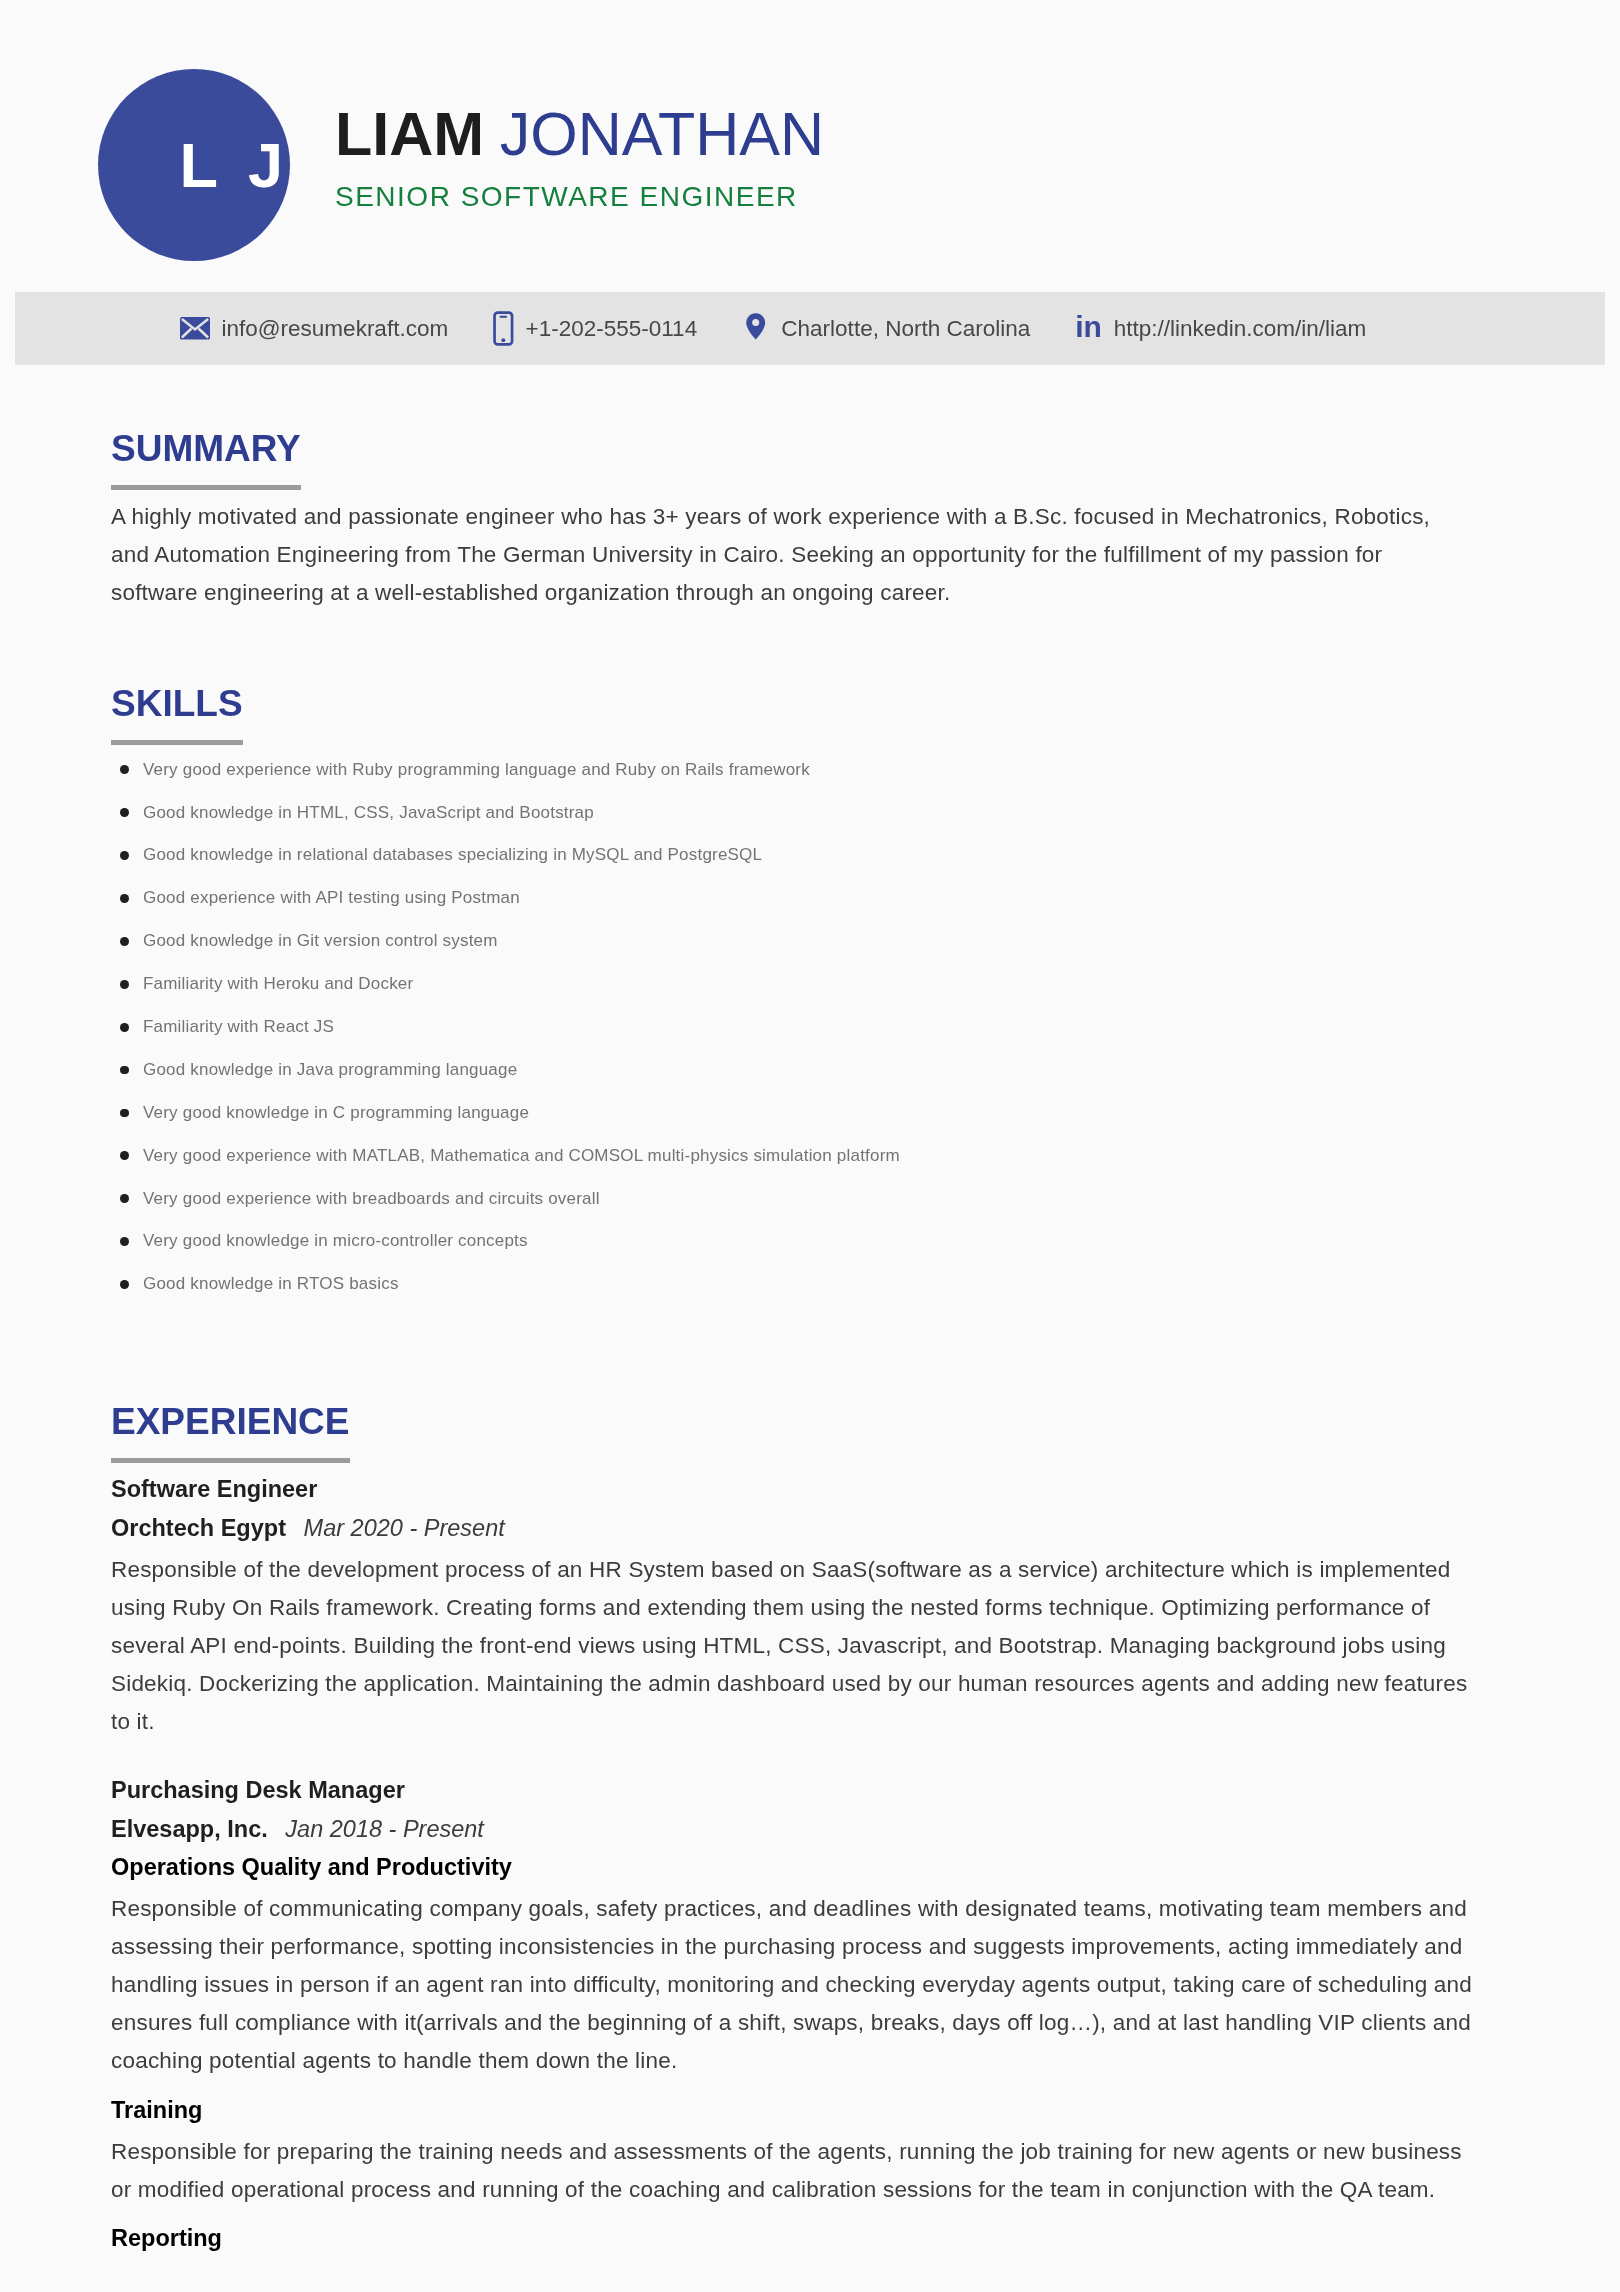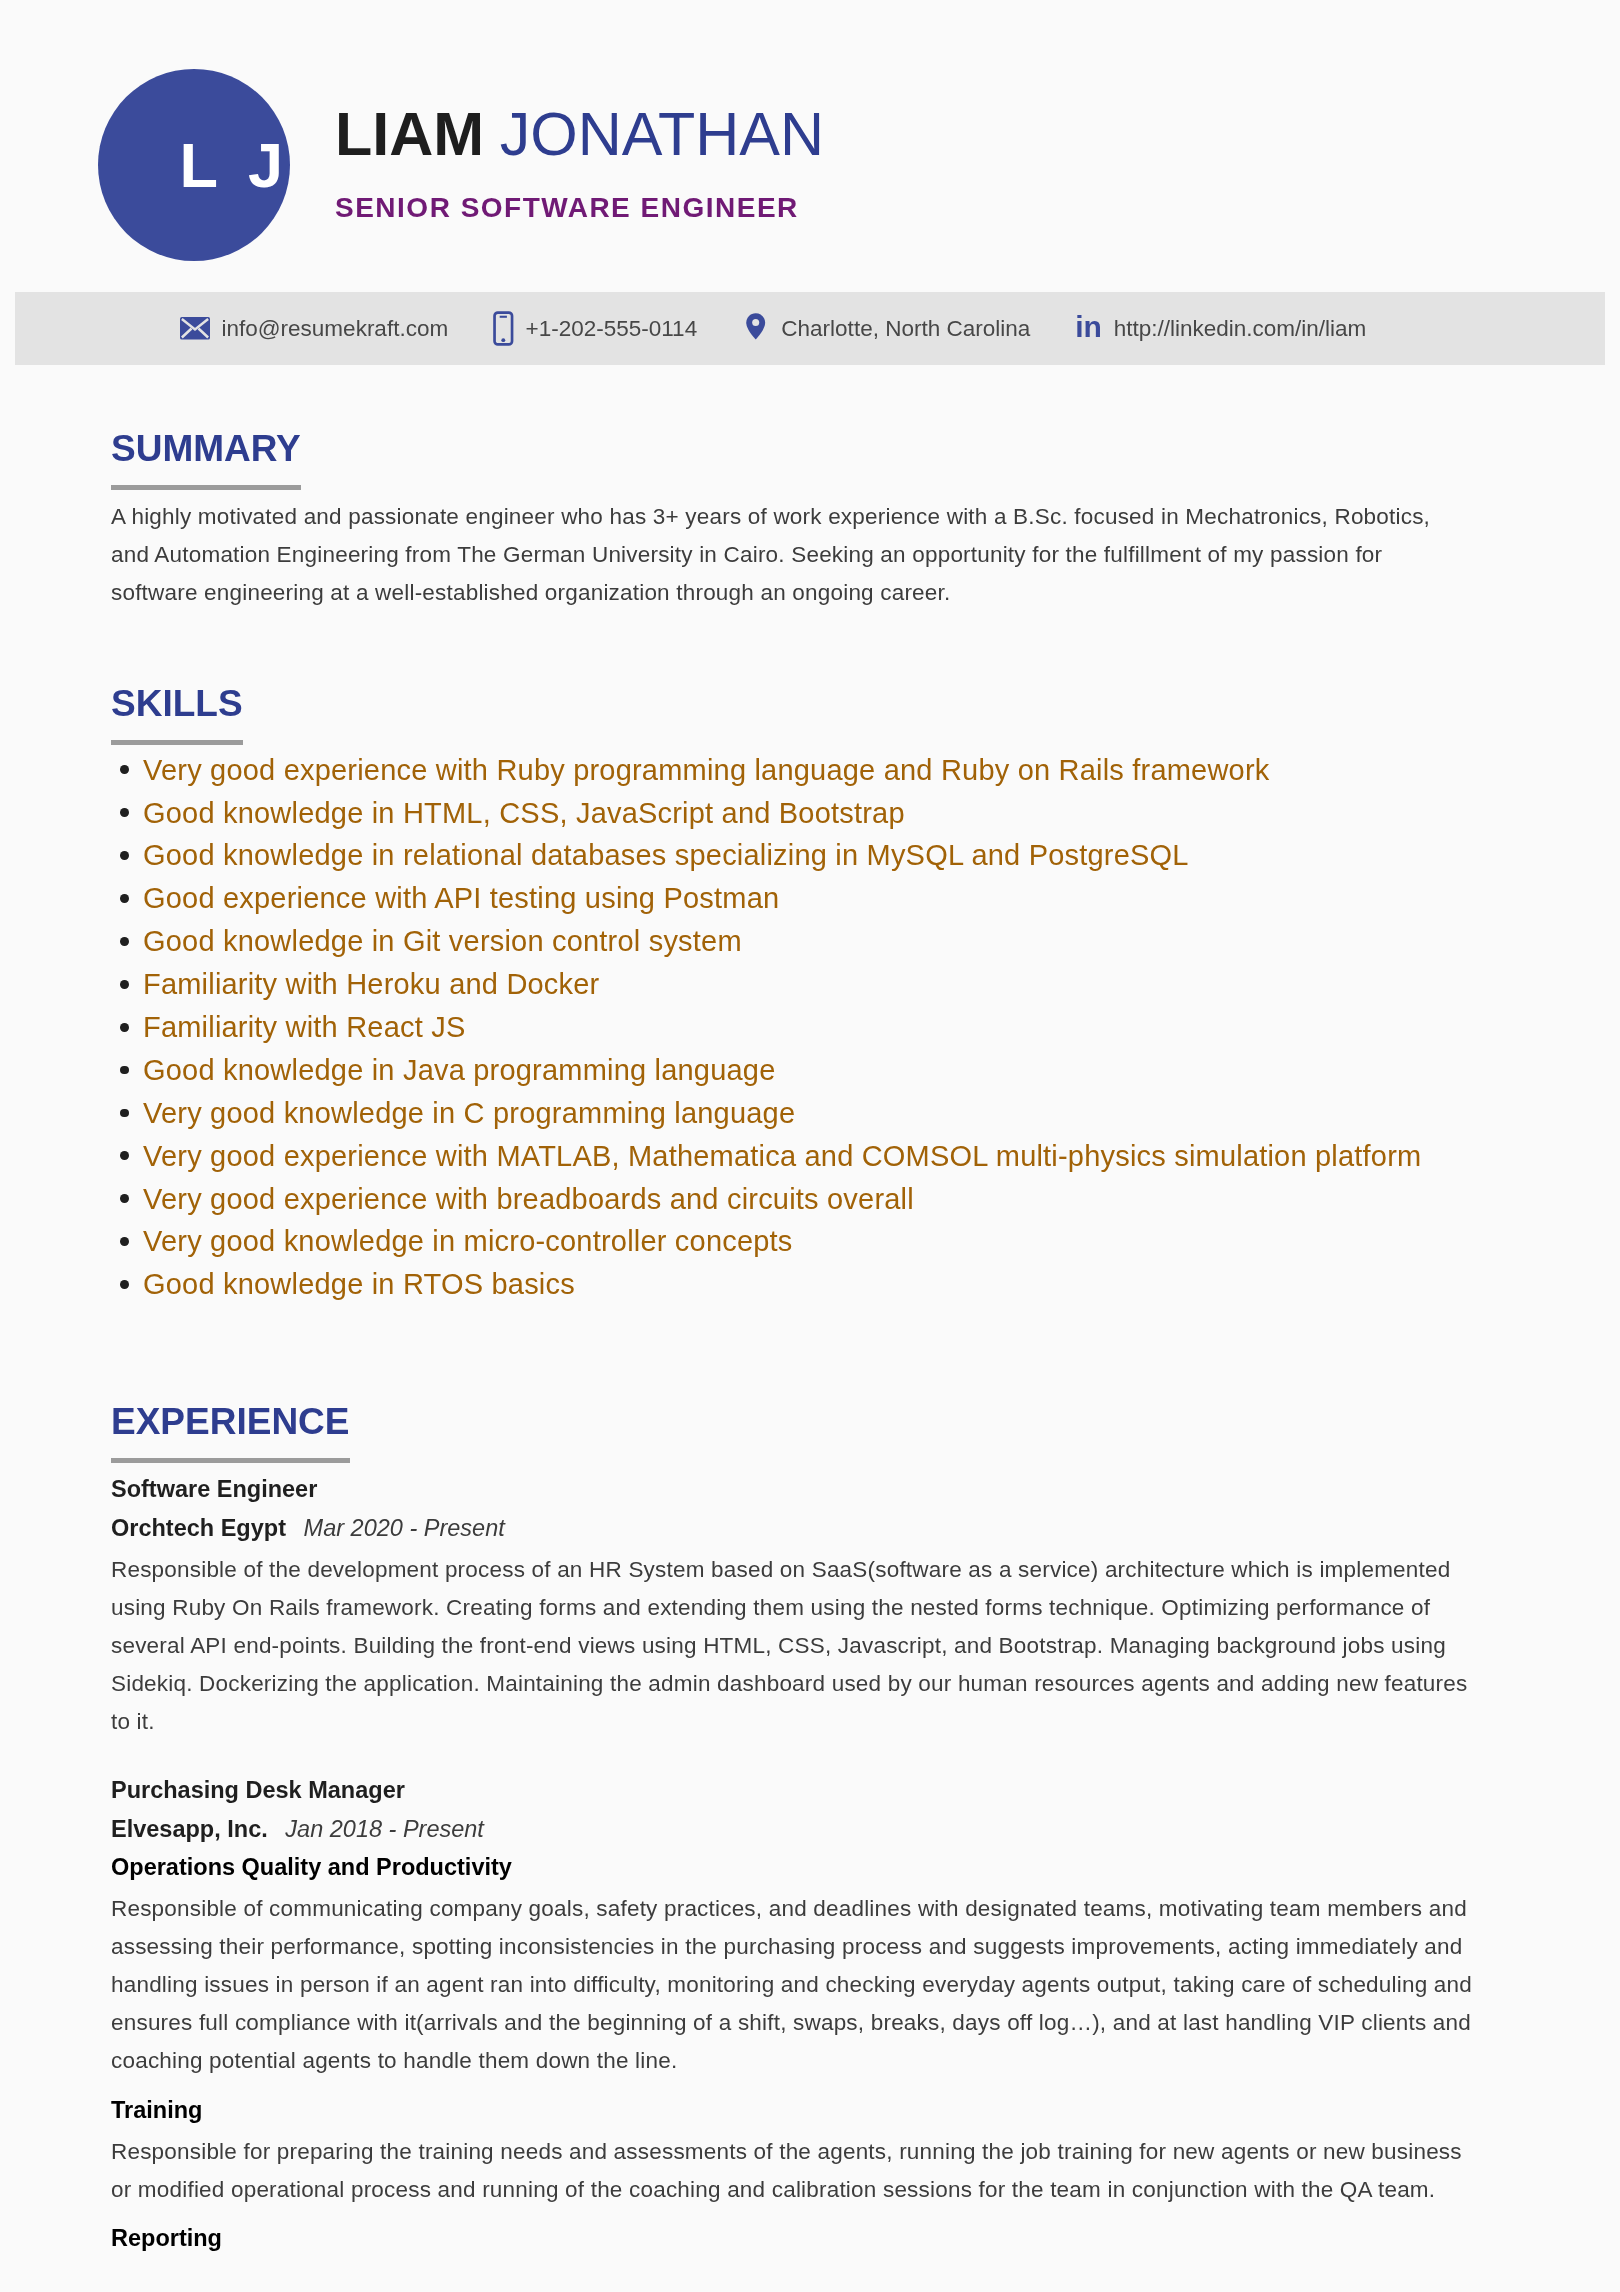--- a/index.html
+++ b/index.html
@@ -14,22 +14,22 @@
   .avatar {
     position:absolute; left:98px; top:69px; width:192px; height:192px;
     border-radius:50%; background:#3B4B9B; color:#FFFFFF;
     display:flex; align-items:center; justify-content:flex-end;
     font-size:63px; font-weight:700; letter-spacing:6.9px; text-indent:6.9px;
   }
   .name-block { position:absolute; left:335px; top:102px; }
   .name { font-size:61px; line-height:65px; font-weight:700; color:#1E1E1E; white-space:nowrap; }
   .name .last { font-weight:400; color:#2E3D8F; margin-left:15.7px; }
   .job-subtitle {
-    margin-top:25px; font-size:28px; font-weight:700;
-    color:#701a75; letter-spacing:1.5px; white-space:nowrap;
+    margin-top:14px; font-size:28px; font-weight:400;
+    color:#15803d; letter-spacing:1.5px; white-space:nowrap;
   }
   
   .contact-bar {
     margin:0 14.7px; height:73px; background:#E3E3E3;
     display:flex; align-items:center; padding-left:165px; gap:45px;
   }
   .contact-item { display:flex; align-items:center; gap:11.8px; font-size:22.5px; color:#474747; white-space:nowrap; }
   .contact-item svg { display:block; flex:0 0 auto; }
   .li-glyph { font-size:30px; font-weight:700; color:#3B4B9B; line-height:1; position:relative; top:-2px; }
   
@@ -41,22 +41,22 @@
     display:inline-block; font-size:37px; line-height:41px; font-weight:700;
     color:#2E3D8F; padding-bottom:16px; border-bottom:5.9px solid #9B9B9B;
   }
   p.body-text {
     margin-top:7.8px; font-size:22.5px; line-height:38px; letter-spacing:0.2px;
     color:#3C3C3C; max-width:1362px;
   }
   
   ul.skill-list { list-style:none; margin-top:5.9px; }
   ul.skill-list li {
-    position:relative; padding-left:32px; font-size:29px; line-height:38px;
-    letter-spacing:0.2px; margin-bottom:4.9px; color:#a16207;
+    position:relative; padding-left:32px; font-size:17px; line-height:38px;
+    letter-spacing:0.2px; margin-bottom:4.9px; color:#737373;
   }
   ul.skill-list li::before {
     content:""; position:absolute; left:8.8px; top:14.7px;
     width:8.8px; height:8.8px; border-radius:50%; background:#1F1F1F;
   }
   
   .job { margin-top:11.8px; }
   .job + .job { margin-top:35px; }
   .job-title { font-size:23.5px; line-height:29px; font-weight:700; color:#1F1F1F; }
   .company-line { margin-top:9.8px; font-size:23.5px; line-height:29px; }

